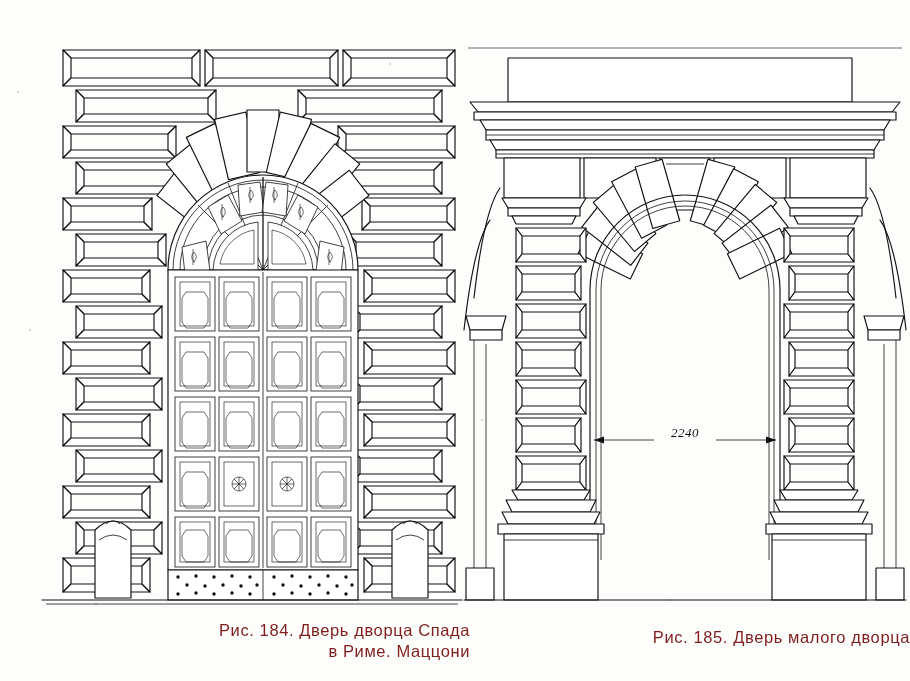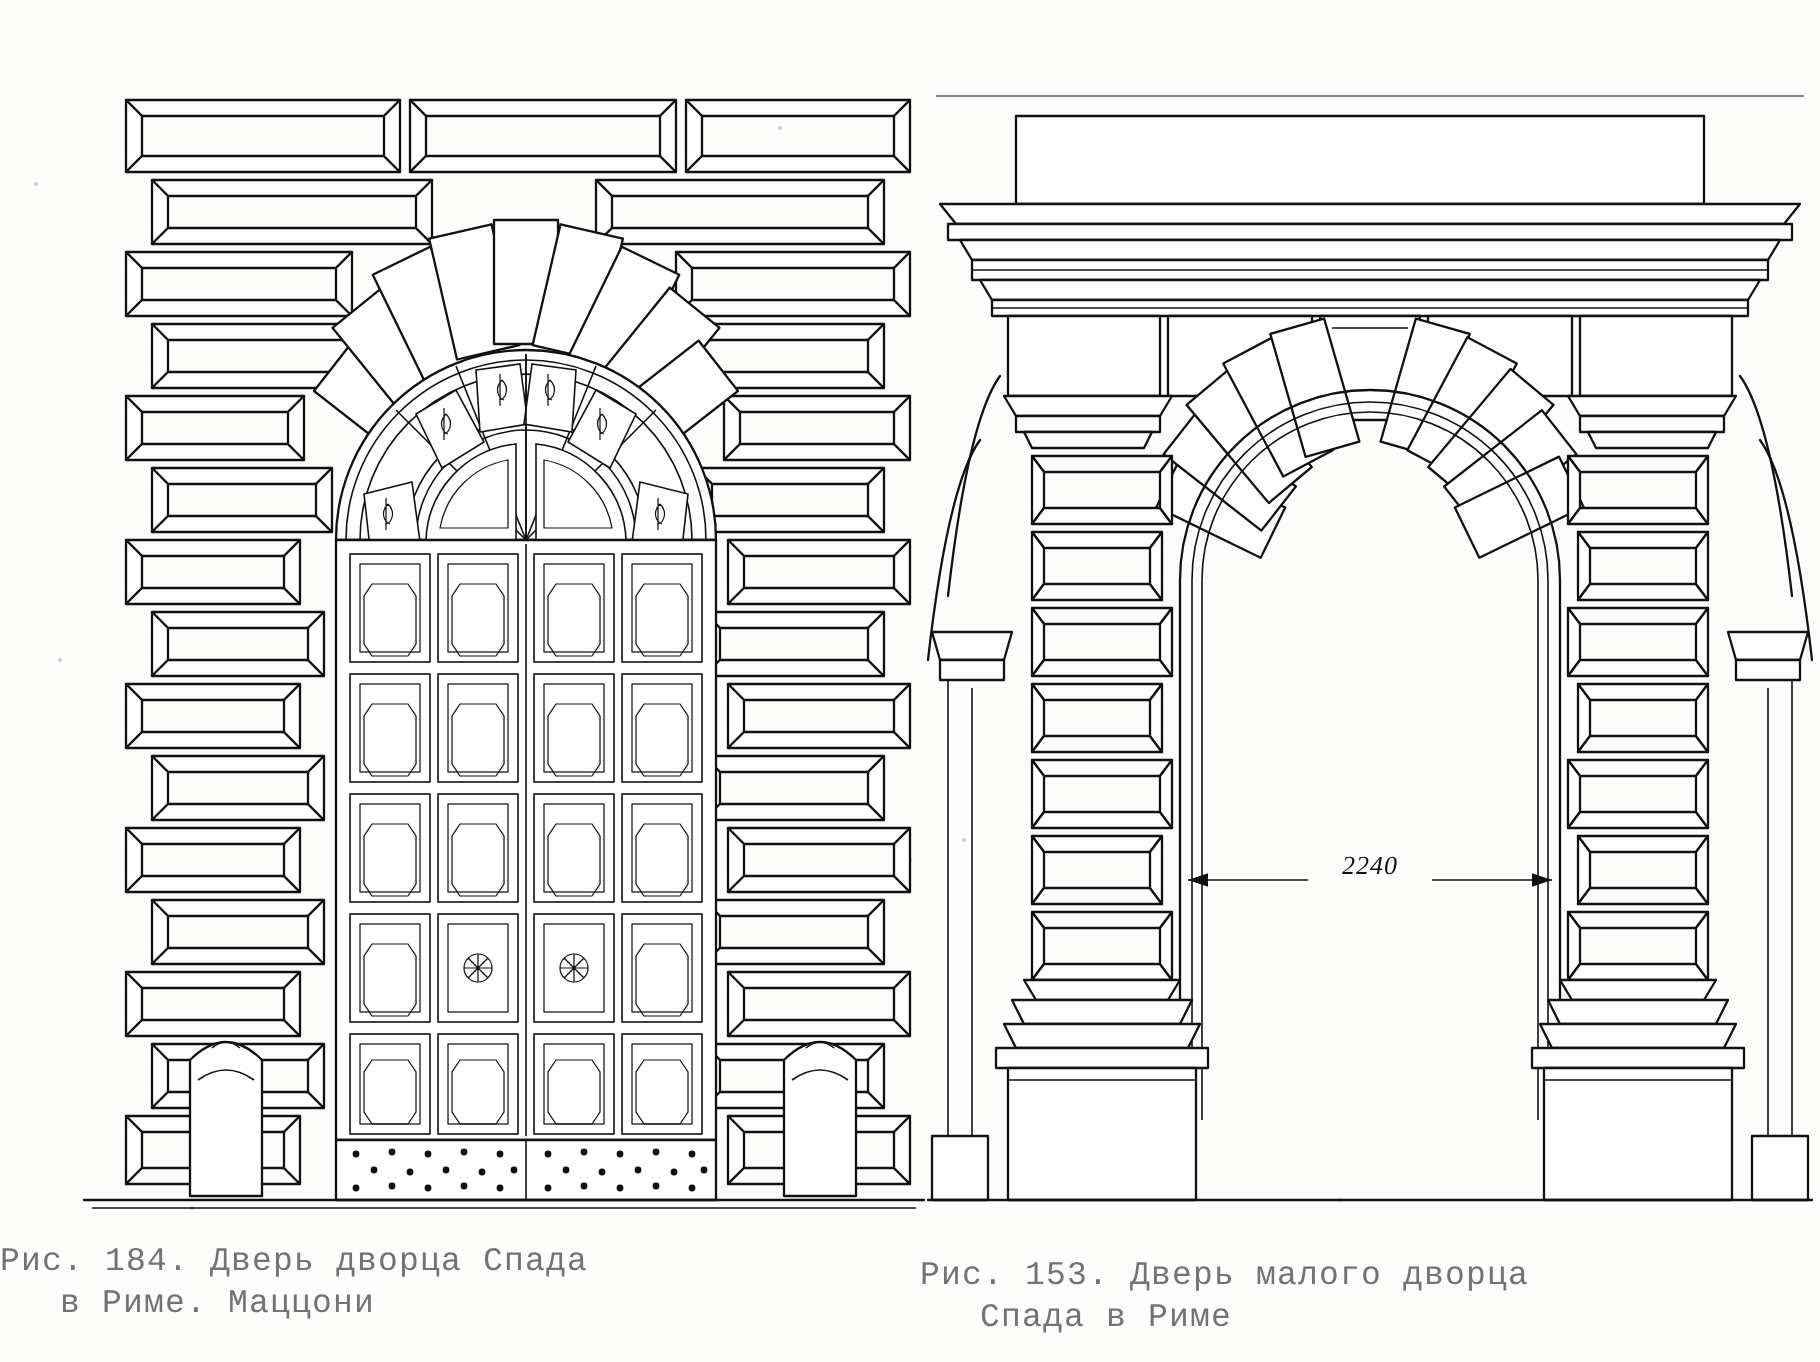--- a/index.html
+++ b/index.html
@@ -10,26 +10,26 @@
     overflow:hidden;
     position:relative;
   }
   #sheet{position:relative;width:910px;height:681px;}
   .fig{position:absolute;}
   #fig-left{left:0;top:0;width:470px;height:681px;}
   #fig-right{left:460px;top:0;width:450px;height:492px;}
   .caption{
     position:absolute;
     left:0;width:100%;
-    text-align:left;
-    color:#737373;
+    text-align:right;
+    color:#7f1d1d;
     font-size:16.5px;
     letter-spacing:.6px;
     line-height:1.30;
-    font-family:Liberation Mono, monospace;
+    font-family:Liberation Sans, sans-serif;
   }
   .caption .l2{display:block;margin-left:30px;}
   #cap-left{top:620px;}
   #cap-right{top:627px;}
   svg{display:block;}
   .ln{fill:none;stroke:#111;stroke-width:1.15;stroke-linejoin:round;stroke-linecap:round;}
   .lnf{fill:#fff;stroke:#111;stroke-width:1.15;stroke-linejoin:round;stroke-linecap:round;}
   .thin{fill:none;stroke:#111;stroke-width:.8;}
   .thinf{fill:#fff;stroke:#111;stroke-width:.8;}
   .hair{fill:none;stroke:#111;stroke-width:.62;}
@@ -733,18 +733,17 @@
         <path class="thin" d="M256 440 H316"></path>
         <path class="dot" d="M134 440 l10 -3.4 v6.8 z"></path>
         <path class="dot" d="M316 440 l-10 -3.4 v6.8 z"></path>
         <text class="dimtxt" x="225" y="437" text-anchor="middle">2240</text>
       </g>
 
       <path class="ln" d="M4 600 H446"></path>
     </svg>
 
     <div class="caption" id="cap-right">
-      <span>Рис. 153. Дверь малого дворца</span>
-      <span class="l2">Спада в Риме</span>
+      <span>Рис. 185. Дверь малого дворца</span>
     </div>
   </div>
 
 </div>
 
 </body></html>

